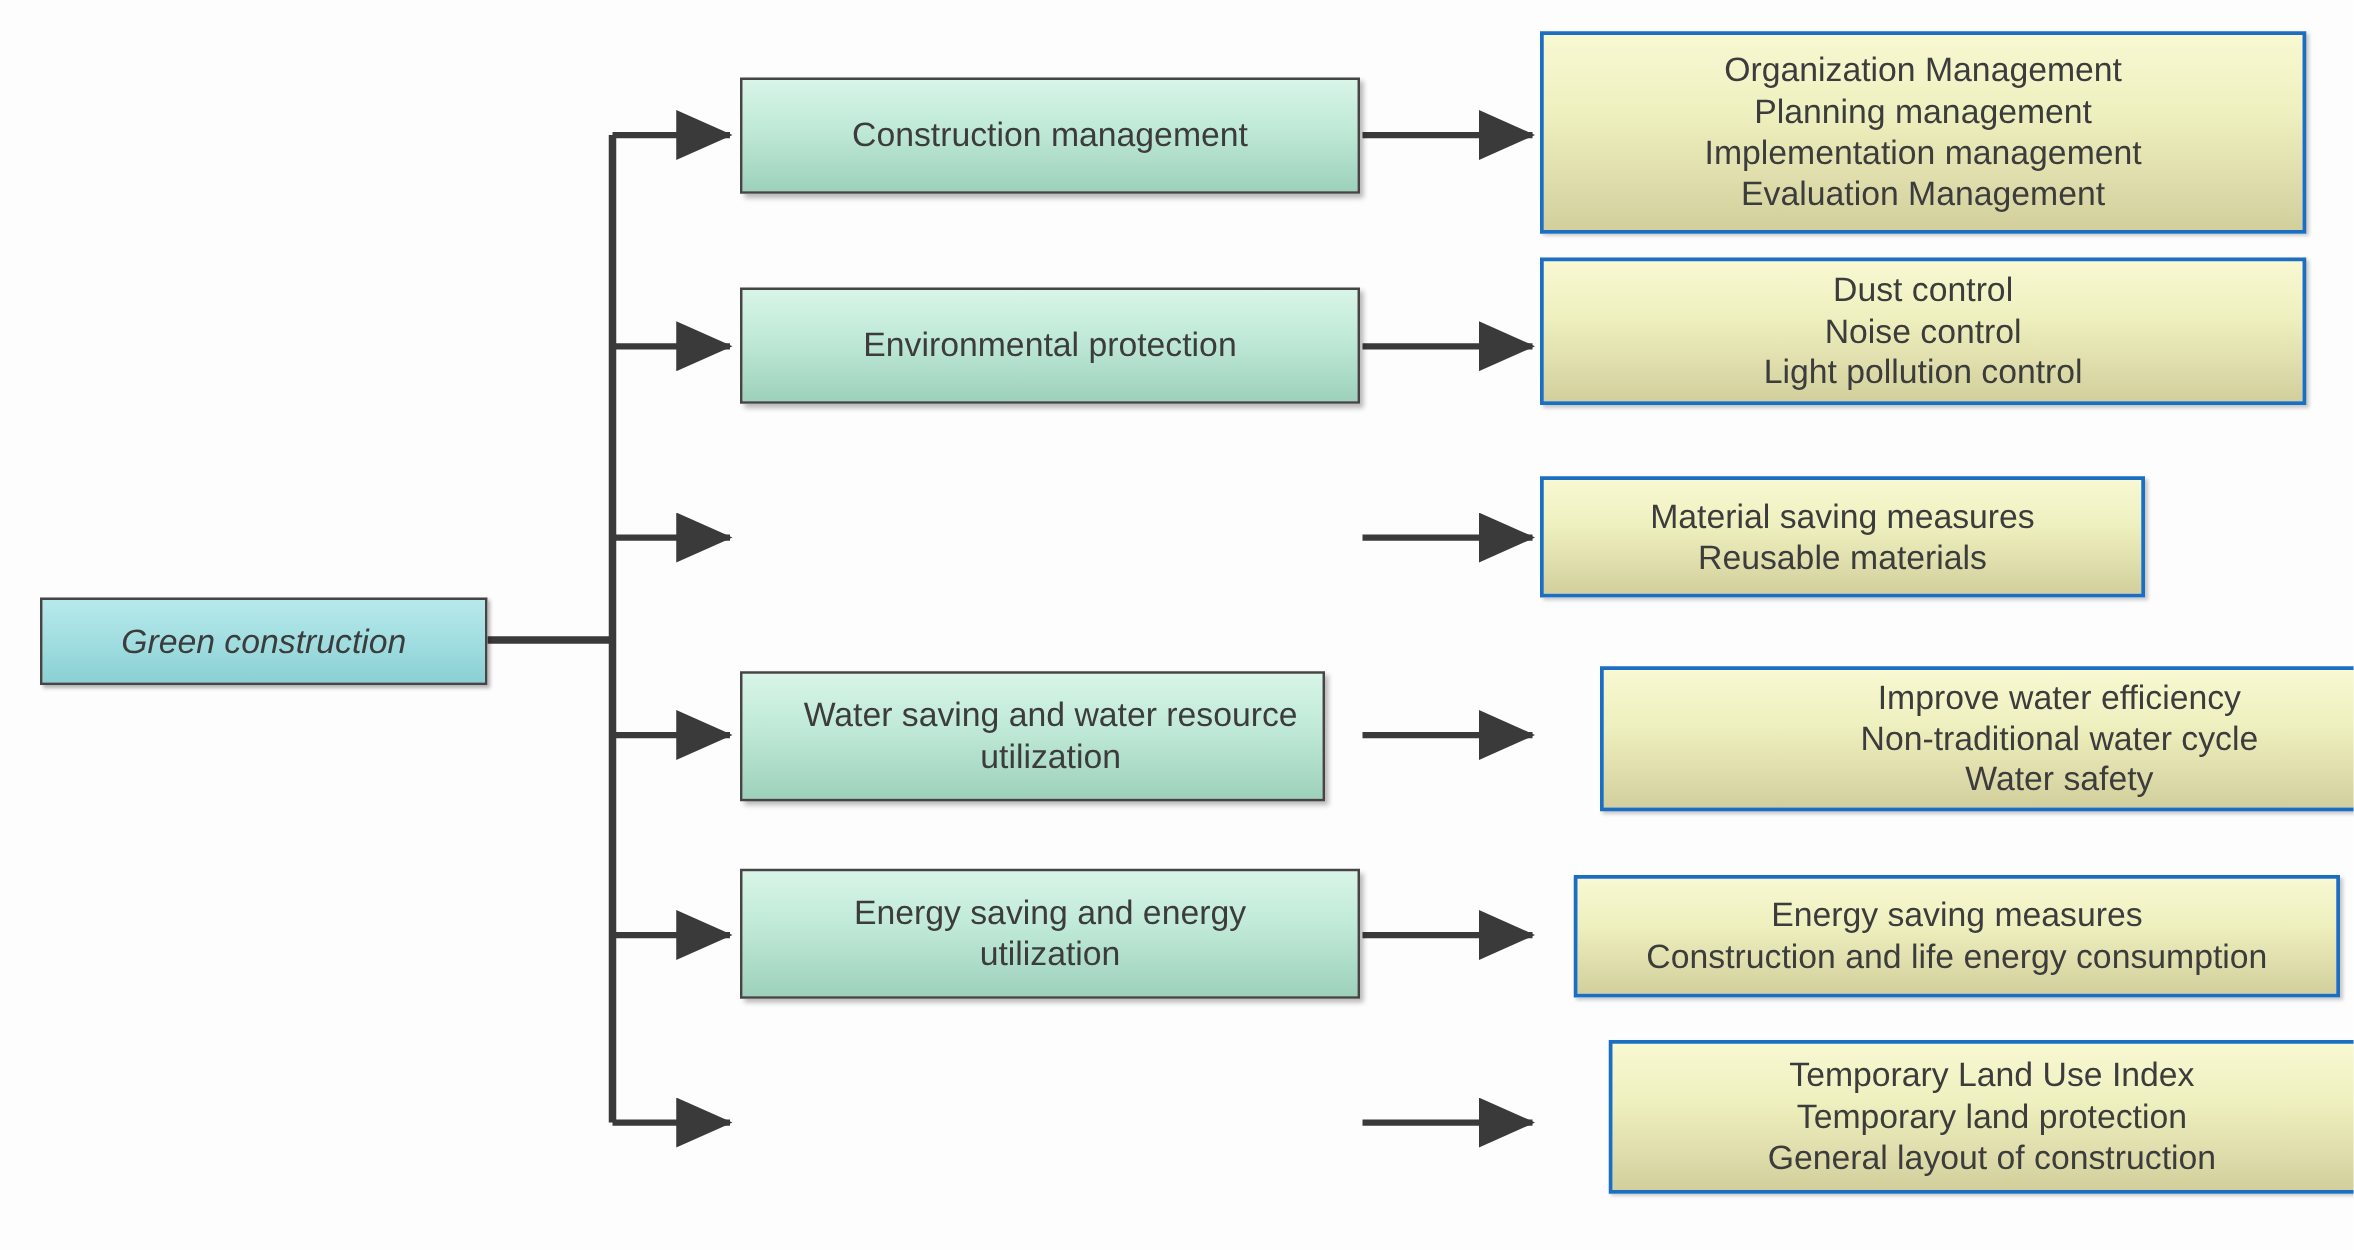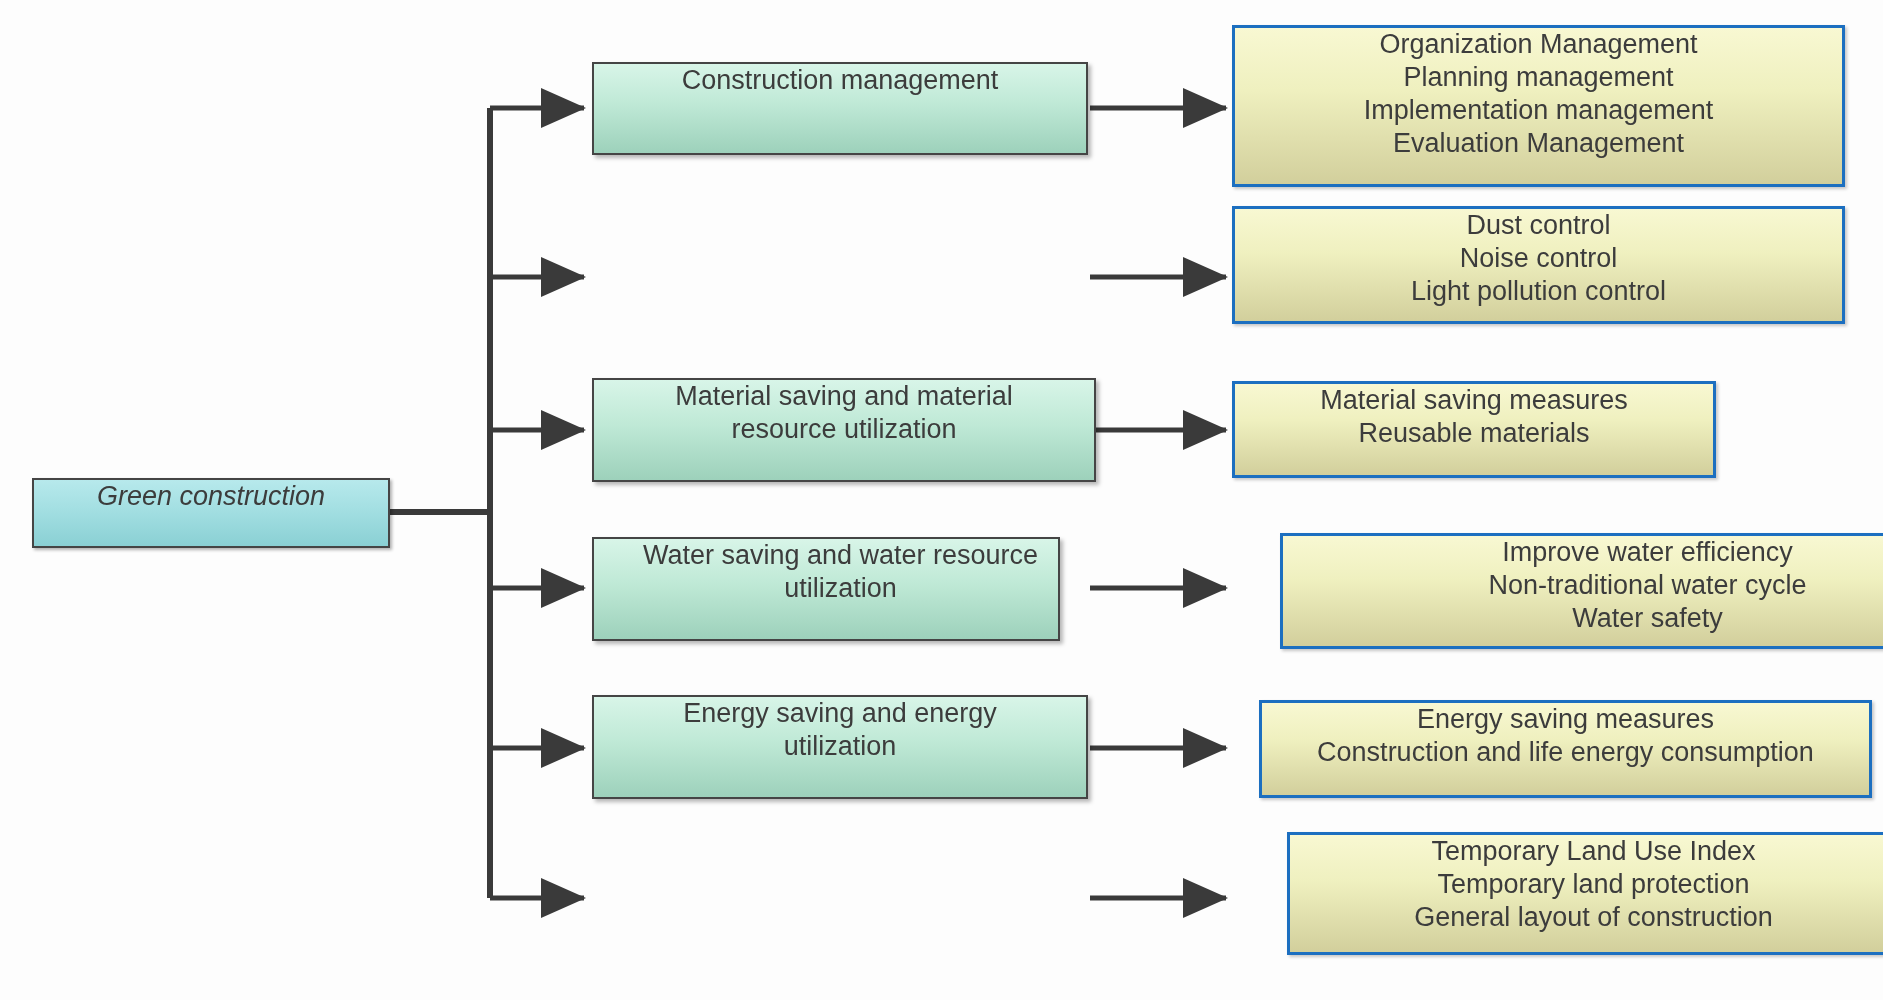--- a/index.html
+++ b/index.html
@@ -22,20 +22,21 @@
     left: 0;
     top: 0;
     width: 1883px;
     height: 1000px;
     pointer-events: none;
   }
   .node {
     position: absolute;
     box-sizing: border-box;
     display: flex;
+    align-items: center;
     justify-content: center;
     text-align: center;
     color: #3c3c3c;
     line-height: 1.22;
     white-space: pre-line;
   }
   .root-node {
     background: linear-gradient(to bottom, #b7e9ec 0%, #a3dfe2 45%, #8ad0d4 100%);
     border: 2px solid #454545;
     box-shadow: 2px 2px 3px rgba(0,0,0,0.30);
@@ -91,23 +92,22 @@
     <line x1="1090" y1="898" x2="1226" y2="898" stroke="#3a3a3a" stroke-width="5" marker-end="url(#arrowhead)"></line>
   </svg>
 
   <div class="node root-node" style="left:32px; top:478px; width:358px; height:70px;">
     <span class="label">Green construction</span>
   </div>
 
   <div class="node mid-node" style="left:592px; top:62px; width:496px; height:93px;">
     <span class="label">Construction management</span>
   </div>
-  <div class="node mid-node" style="left:592px; top:378px; width:504px; height:104px;">
-    <span class="label">Material saving and material
-resource utilization</span>
+  <div class="node mid-node" style="left:592px; top:230px; width:496px; height:93px;">
+    <span class="label">Environmental protection</span>
   </div>
   <div class="node mid-node" style="left:592px; top:537px; width:468px; height:104px;padding-left:29px;">
     <span class="label">Water saving and water resource
 utilization</span>
   </div>
   <div class="node mid-node" style="left:592px; top:695px; width:496px; height:104px;">
     <span class="label">Energy saving and energy
 utilization</span>
   </div>
 

